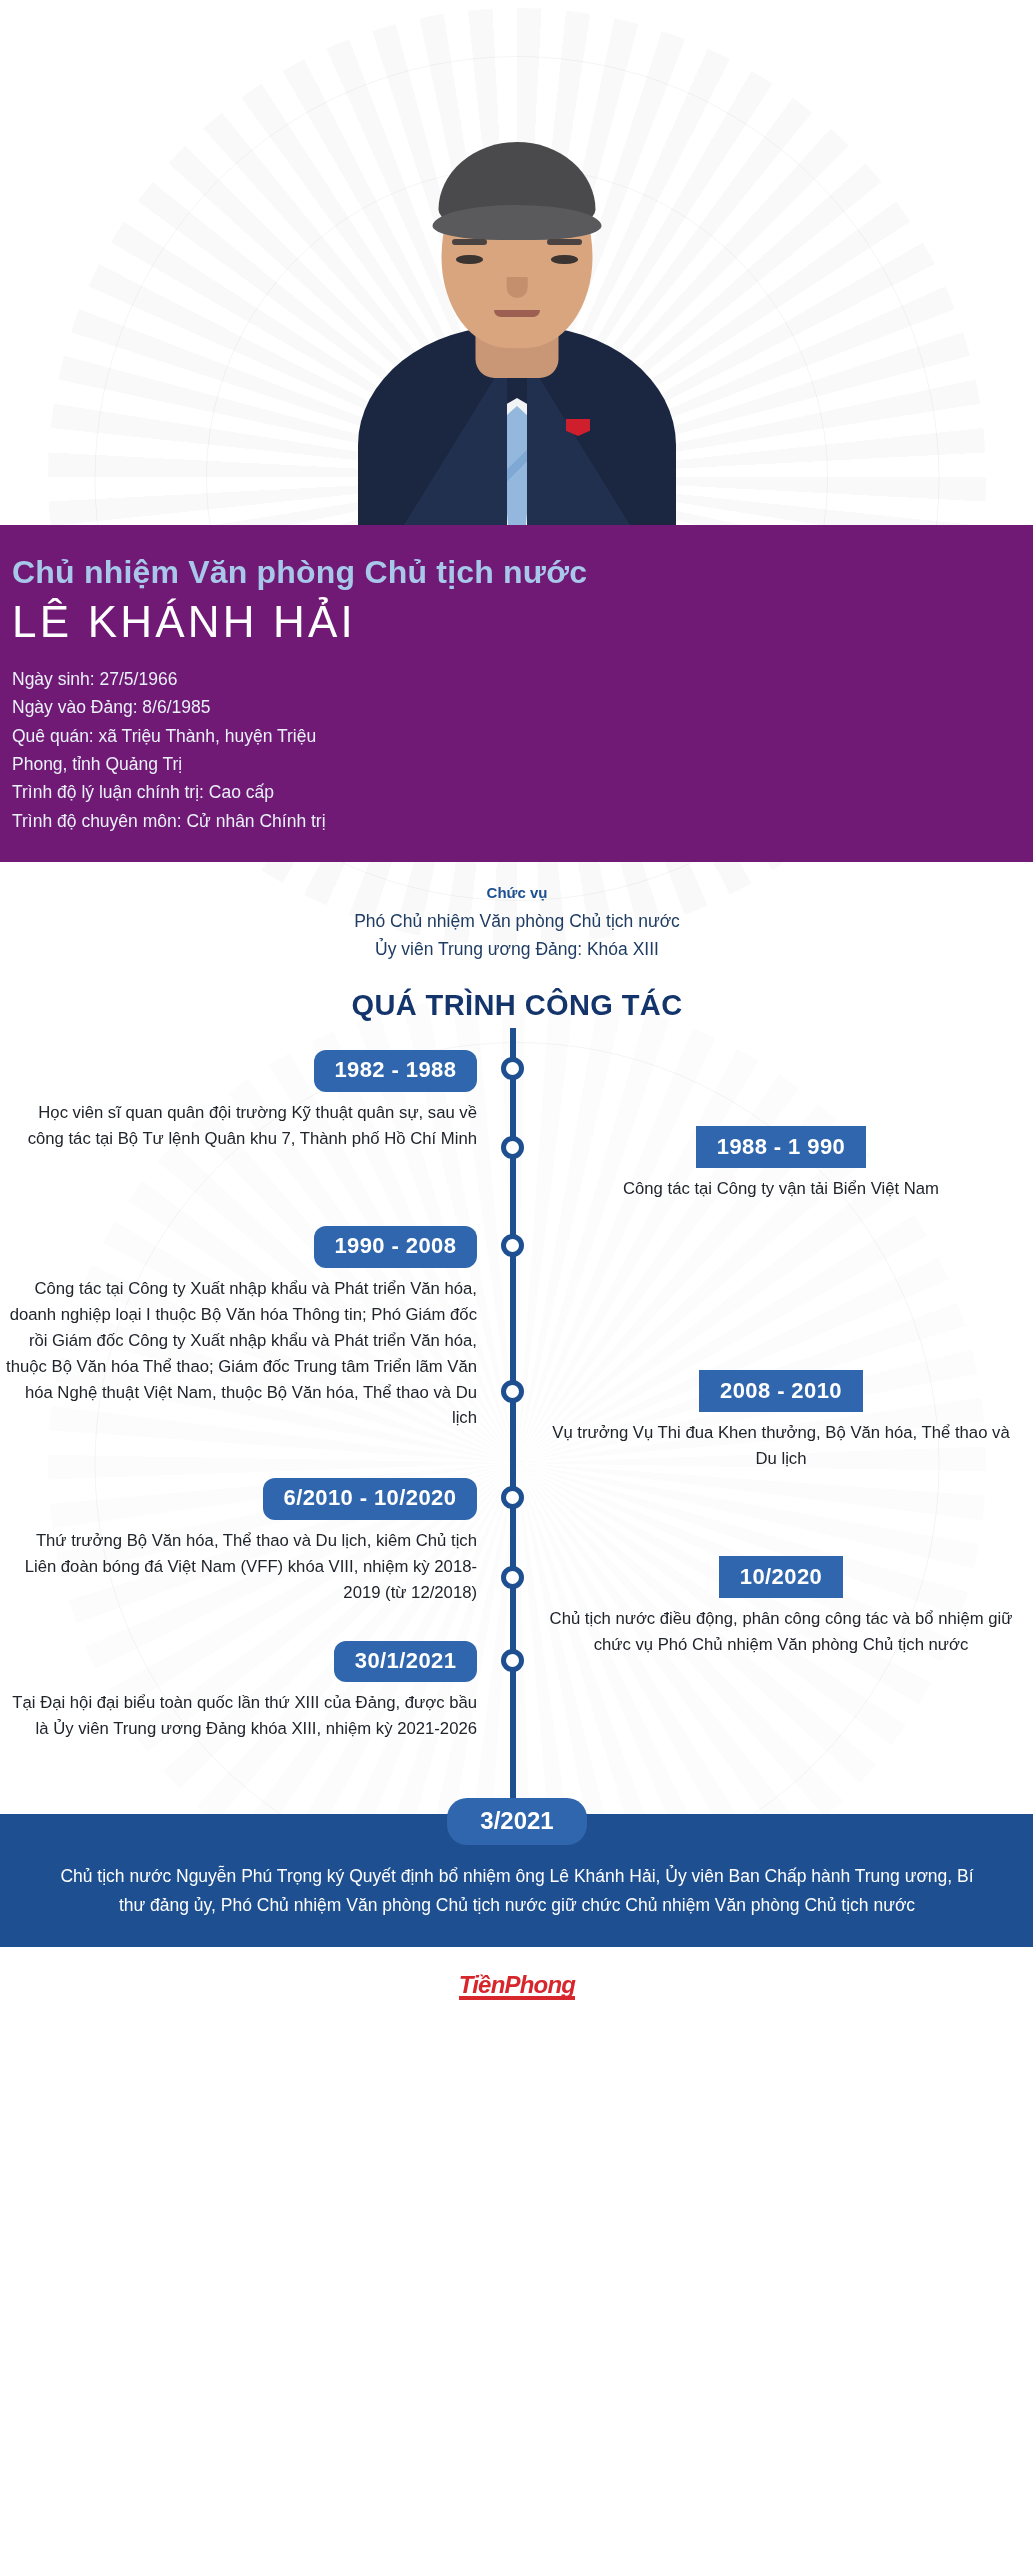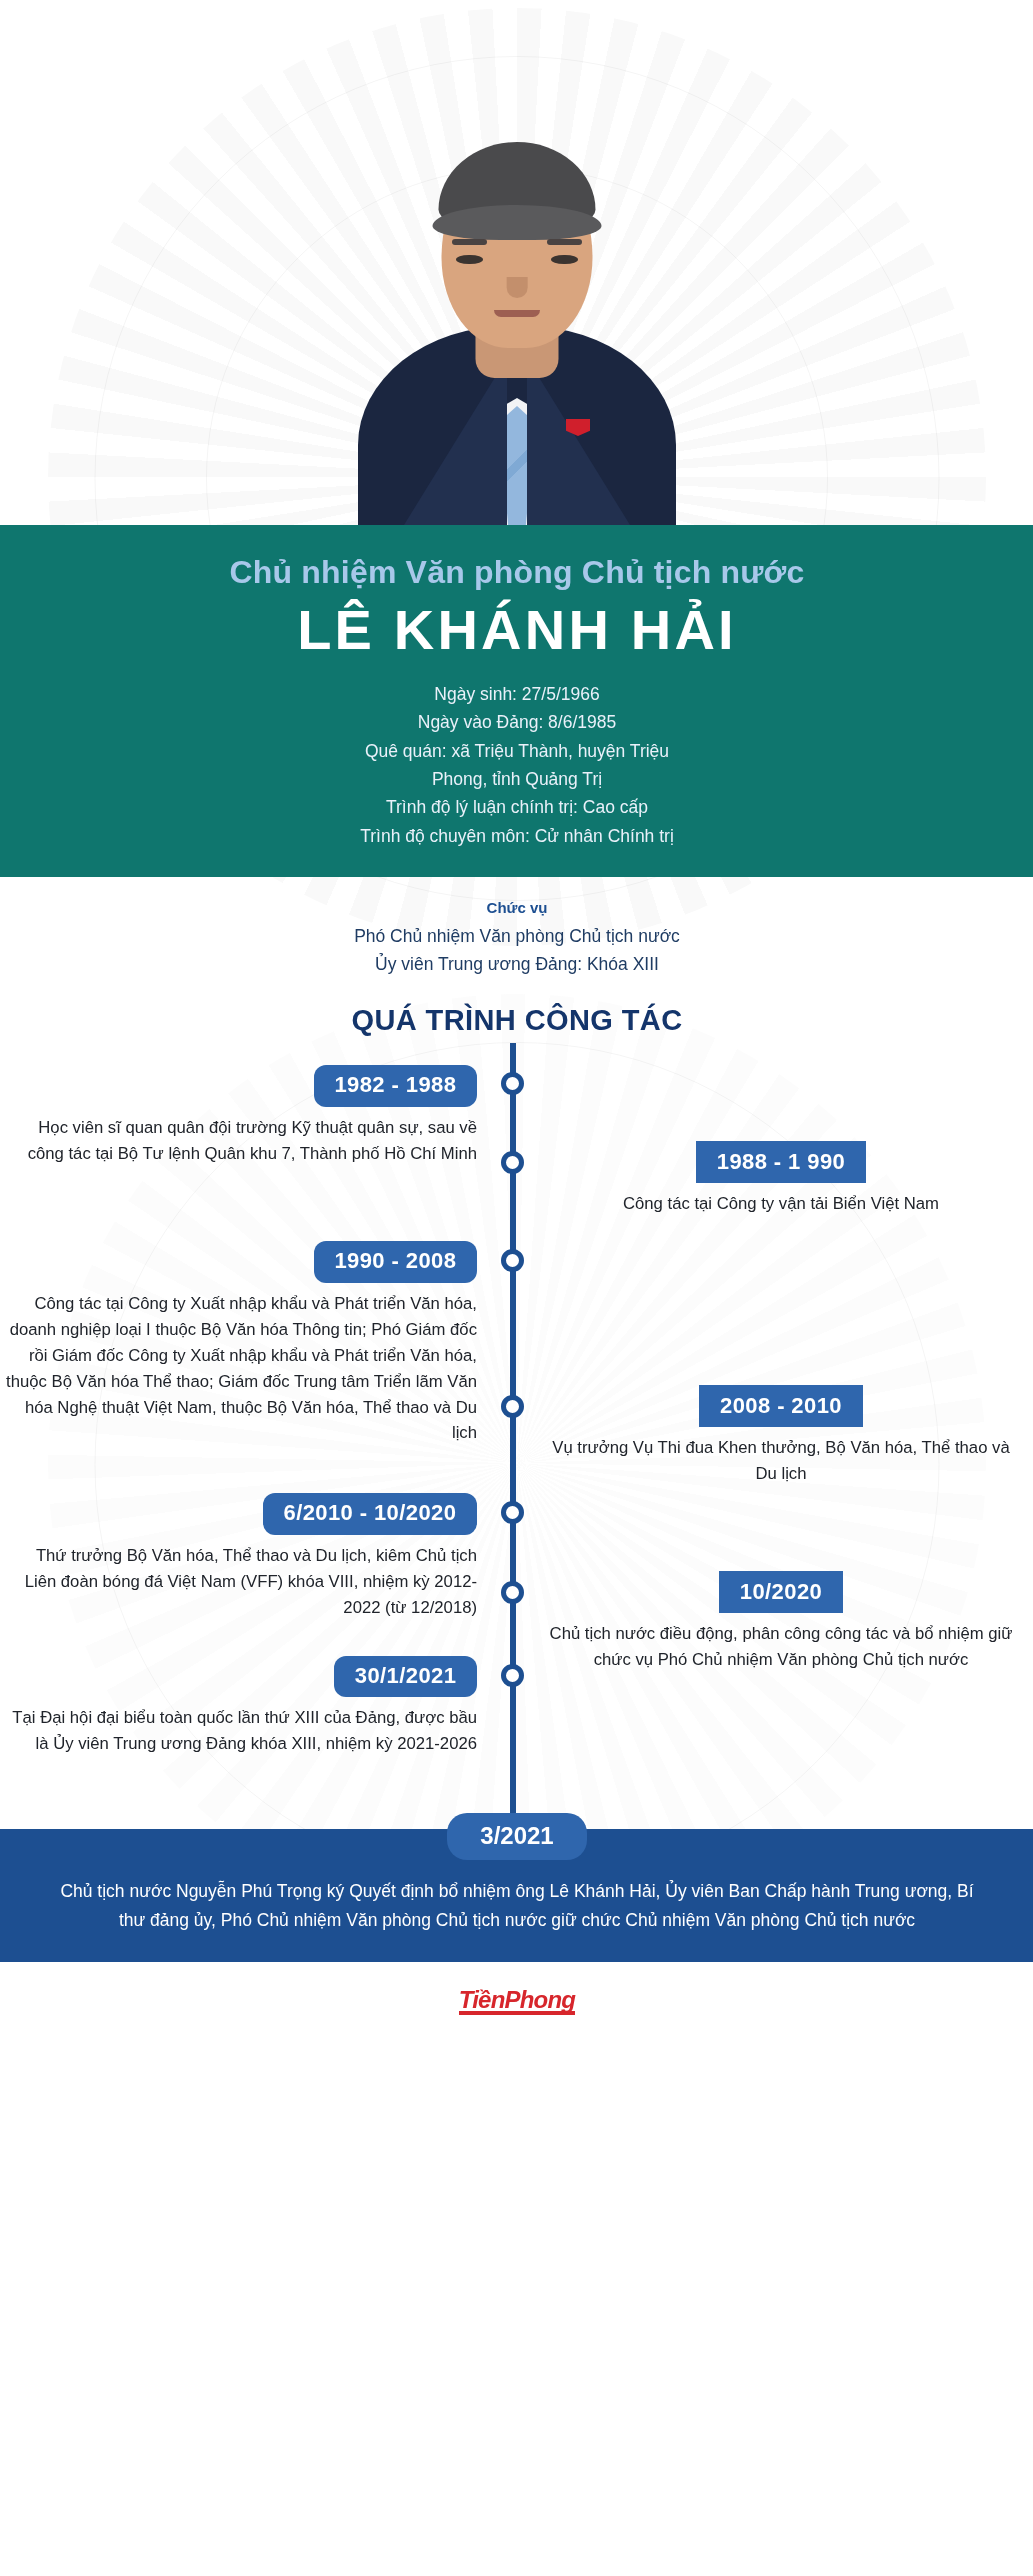--- a/index.html
+++ b/index.html
@@ -186,35 +186,35 @@
     bottom: 89px;
     width: 24px;
     height: 17.5px;
     background: #d01f2c;
     clip-path: polygon(0 0, 100% 0, 100% 70%, 50% 100%, 0 70%);
   }
 
   
   .name-band {
     position: relative;
-    background: #0f766e;
+    background: #701a75;
     color: #ffffff;
-    text-align: center;
-    padding: 29px 36px 27px;
+    text-align: left;
+    padding: 29px 12px 27px;
   }
   .name-band .role {
     font-size: 32px;
     font-weight: bold;
     color: #a8c8ea;
     letter-spacing: 0.2px;
     margin-bottom: 6.4px;
   }
   .name-band .fullname {
-    font-size: 56px;
-    font-weight: bold;
+    font-size: 44px;
+    font-weight: normal;
     letter-spacing: 3.2px;
     margin: 4.8px 0 17.5px;
   }
   .name-band .meta {
     font-size: 17.5px;
     line-height: 1.62;
     color: #eaf1fa;
   }
 
   
@@ -432,21 +432,21 @@
       <div class="side-right">
         <div class="pill">2008 - 2010</div>
         <div class="desc">Vụ trưởng Vụ Thi đua Khen thưởng, Bộ Văn hóa, Thể thao và Du lịch</div>
       </div>
     </div>
 
     <div class="entry" style="min-height:159px;margin-top:4.8px;">
       <div class="node" style="top:8px;"></div>
       <div class="side-left">
         <div class="pill">6/2010 - 10/2020</div>
-        <div class="desc">Thứ trưởng Bộ Văn hóa, Thể thao và Du lịch, kiêm Chủ tịch Liên đoàn bóng đá Việt Nam (VFF) khóa VIII, nhiệm kỳ 2012-2022 (từ 12/2018)</div>
+        <div class="desc">Thứ trưởng Bộ Văn hóa, Thể thao và Du lịch, kiêm Chủ tịch Liên đoàn bóng đá Việt Nam (VFF) khóa VIII, nhiệm kỳ 2018-2019 (từ 12/2018)</div>
       </div>
     </div>
 
     <div class="entry" style="min-height:127px;margin-top:-84px;">
       <div class="node" style="top:9.5px;"></div>
       <div class="side-right">
         <div class="pill">10/2020</div>
         <div class="desc">Chủ tịch nước điều động, phân công công tác và bổ nhiệm giữ chức vụ Phó Chủ nhiệm Văn phòng Chủ tịch nước</div>
       </div>
     </div>

